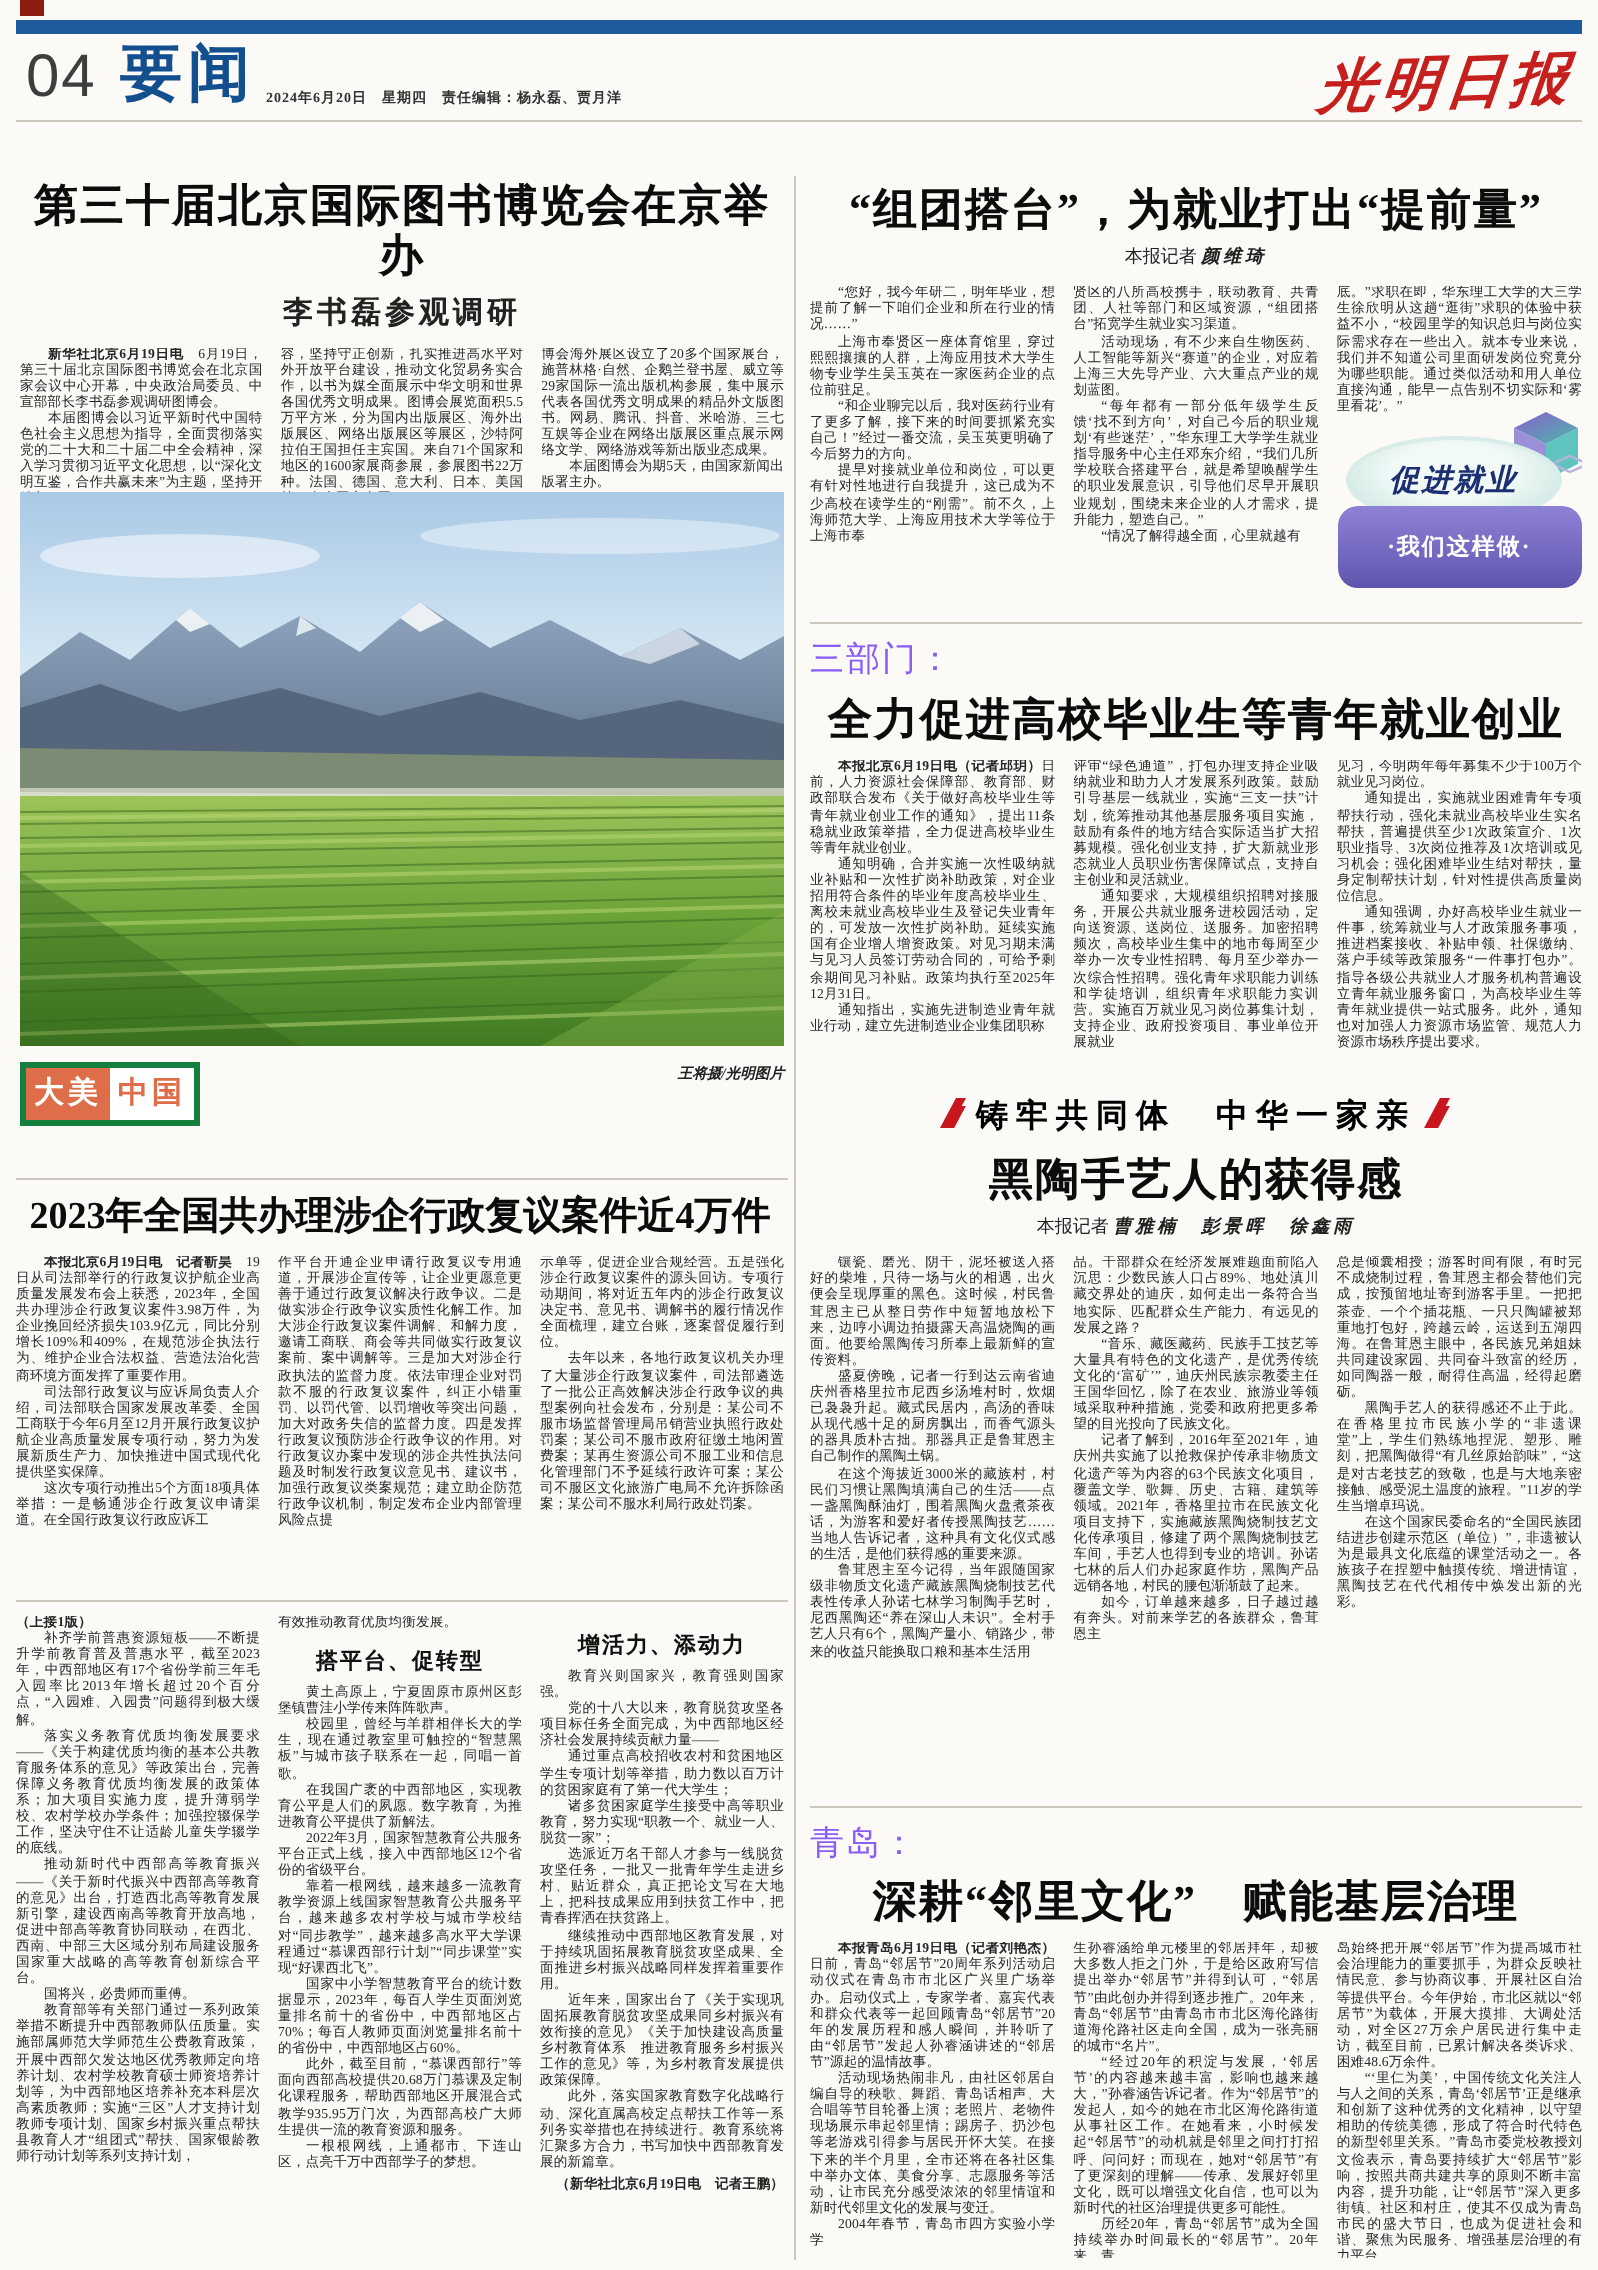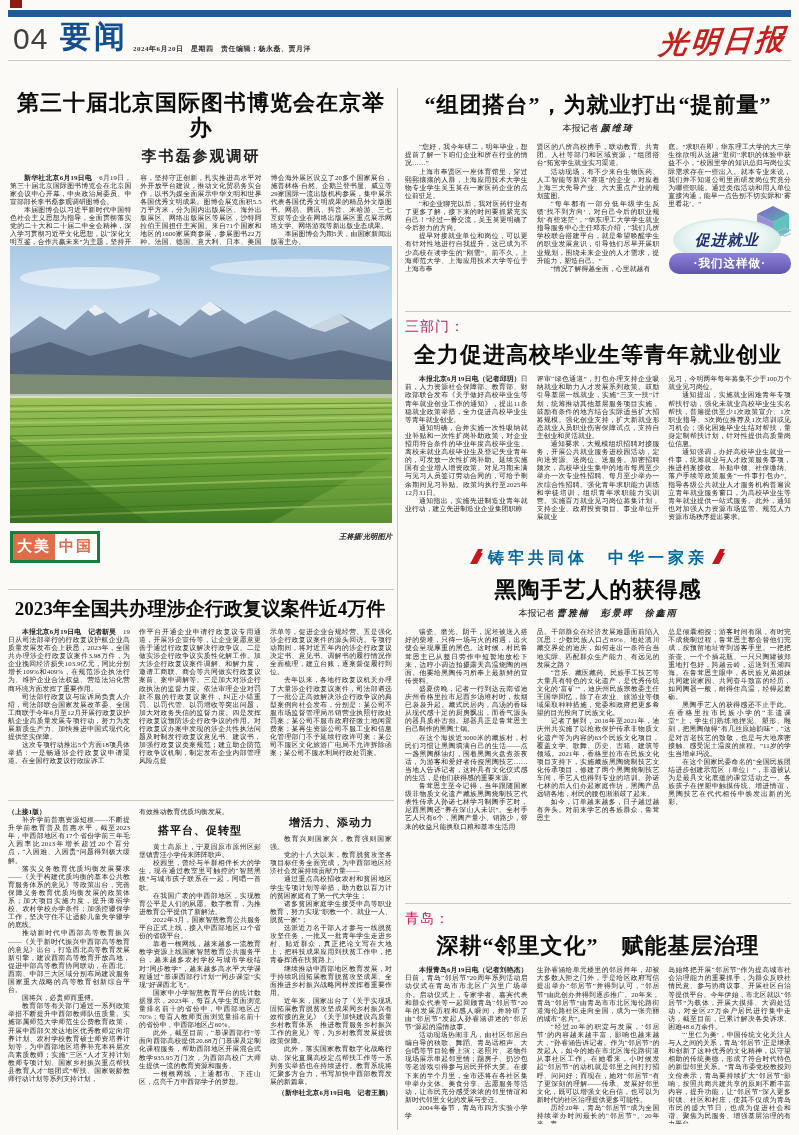--- a/index.html
+++ b/index.html
@@ -18,52 +18,52 @@
   .hr{position:absolute;height:1px;background:#ccc6bb;}
   .vr{position:absolute;width:1px;background:#ccc6bb;}
   
   .art{position:absolute;}
   .headline{font-weight:bold;color:#0c0c0c;text-align:center;letter-spacing:1px;line-height:1.15;}
   .headline.h22{font-size:22px;}
   .headline.h19{font-size:19px;letter-spacing:0;}
   .subtitle{font-size:15px;font-weight:bold;text-align:center;margin-top:6px;letter-spacing:2px;}
   .byline{font-size:9px;text-align:center;margin-top:5px;color:#222;}
   .byline i{font-weight:bold;font-style:italic;letter-spacing:2px;margin-top:11px;}
-  .kicker{font-size:14px;color:#be185d;letter-spacing:1px;}
+  .kicker{font-size:17px;color:#8b5cf6;letter-spacing:1px;}
   .cols{display:flex;gap:9px;margin-top:8px;}
   .col{flex:1 1 0;overflow:hidden;}
   .para{font-size:6.8px;line-height:8.1px;text-align:justify;text-indent:14px;margin:0;
         letter-spacing:.1px;color:#262626;}
   .para.cont{text-indent:0;}
   .para b{font-weight:bold;}
   .para.sig{text-align:right;font-weight:bold;text-indent:0;margin-top:3px;}
   .subhead{font-size:11px;font-weight:bold;text-align:center;margin:7px 0 5px;letter-spacing:1px;color:#111;}
   
   .photo{position:absolute;left:10px;top:246px;width:382px;height:277px;overflow:hidden;}
   .caption-row{position:absolute;left:10px;top:531px;width:382px;display:flex;gap:10px;}
   .dm-label{flex:0 0 auto;align-self:center;display:flex;border:3px solid #15803d;height:26px;}
   .dm1{background:#dd6e49;color:#fff;font-weight:bold;font-size:15px;padding:3px 4px 0;letter-spacing:2px;}
   .dm2{background:#fff;color:#dd6e49;font-weight:bold;font-size:15px;padding:3px 4px 0;letter-spacing:2px;}
   .caption-text{flex:1;font-size:7.3px;line-height:9.6px;text-align:justify;font-style:italic;color:#222;}
   .caption-text .credit{display:block;text-align:right;font-weight:bold;font-style:italic;margin-top:1px;}
   
   .banner{display:flex;justify-content:center;align-items:center;gap:8px;}
-  .banner-text{color:#0369a1;font-size:16px;font-weight:bold;letter-spacing:4px;}
+  .banner-text{color:#000000;font-size:16px;font-weight:bold;letter-spacing:4px;}
   .slash{display:inline-block;width:5px;height:15px;background:#c8161e;transform:skewX(-28deg);}
   .slash.s2{width:3px;height:11px;margin-left:-2px;}
   
   .badge{position:relative;width:122px;margin:10px auto 0;}
   .badge-cube{position:absolute;right:-4px;top:-14px;}
   .badge-ellipse{position:relative;width:104px;height:40px;margin:0 4px;border-radius:50%;
       background:radial-gradient(ellipse at 50% 40%,#f2faf8 40%,#bfe0db 100%);
       border:2px solid #d8ece8;display:flex;align-items:center;justify-content:center;font-family:Liberation Serif, serif;}
   .badge-ellipse span{font-size:15px;font-weight:bold;font-style:italic;color:#1c2f72;letter-spacing:1px;}
   .badge-pill{position:relative;margin-top:-9px;background:linear-gradient(180deg,#8d82d6,#6055ae);
       color:#fff;border-radius:10px;text-align:center;font-size:11.5px;font-weight:bold;
-      letter-spacing:1px;padding:3px 2px;z-index:2;}
+      letter-spacing:1px;padding:13px 2px;z-index:2;}
 </style>
 </head>
 <body>
 
 <div class="page">
 
   <div class="corner-sq"></div>
   <div class="top-bar"></div>
   <div class="page-num">04</div>
   <div class="section-name">要闻</div>

